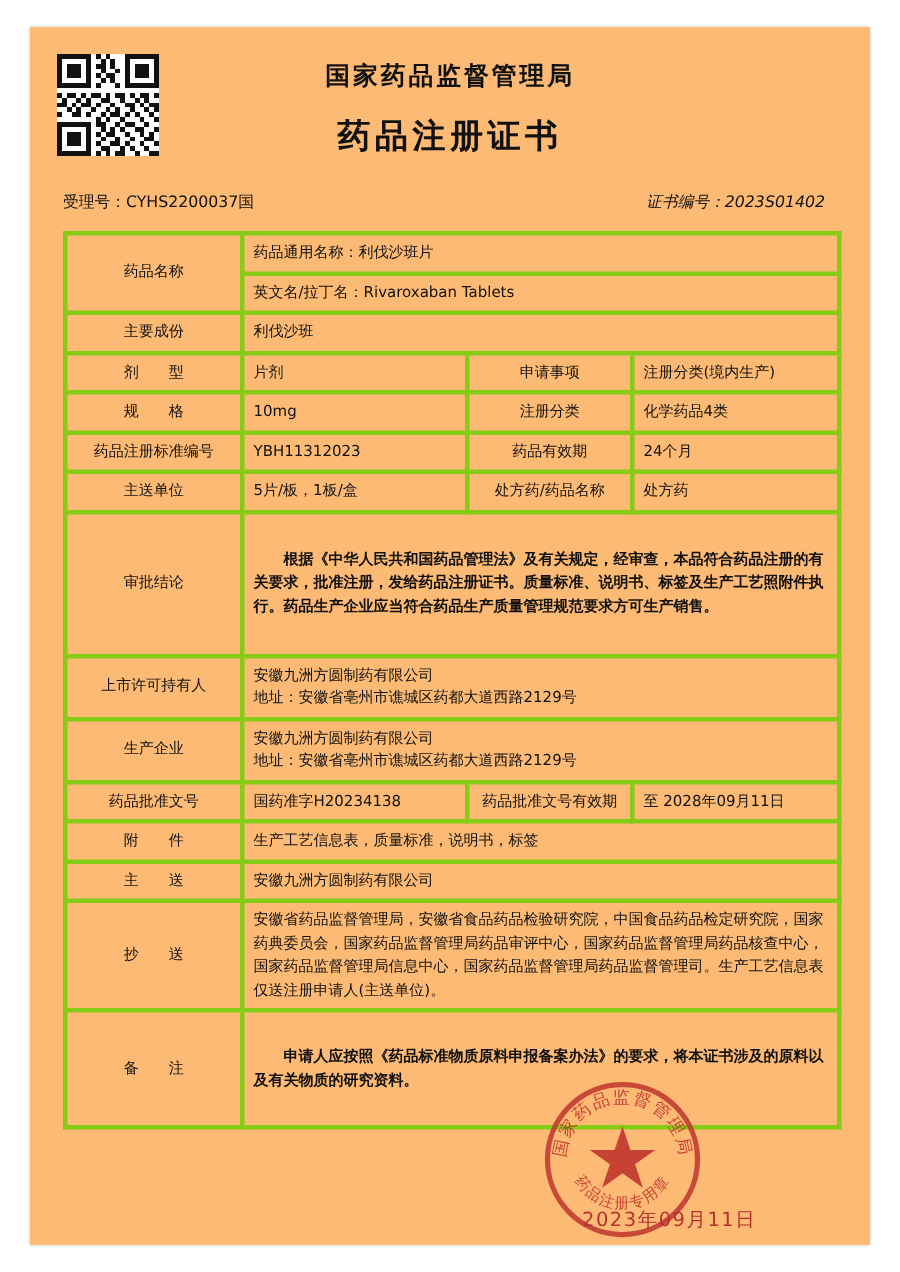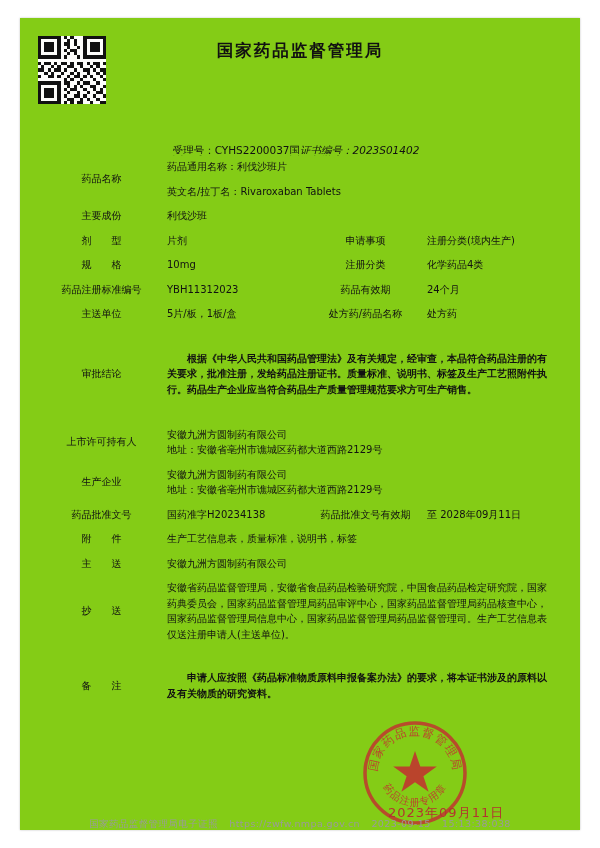--- a/index.html
+++ b/index.html
@@ -19,21 +19,21 @@
     height: 848px;
     background: #ffffff;
     box-sizing: border-box;
   }
   .sheet {
     position: absolute;
     left: 20px;
     top: 18px;
     width: 560px;
     height: 812px;
-    background: #84cc16;
+    background: #fdba74;
     box-shadow: 0 0 2px rgba(0,0,0,0.25);
   }
   
   .qr {
     position: absolute;
     left: 18px;
     top: 18px;
     width: 68px;
     height: 68px;
   }
@@ -59,42 +59,42 @@
     font-size: 22px;
     font-weight: bold;
     letter-spacing: 3px;
     color: #111;
     font-family: "DejaVu Serif", "Liberation Serif", serif;
   }
 
   .meta {
     position: absolute;
     left: 22px;
-    top: 126px;
+    top: 110px;
     width: 516px;
     font-size: 10.5px;
     color: #111;
     display: flex;
-    justify-content: center;
+    justify-content: space-between;
   }
   .meta .right { margin-right: 8px; font-style: italic; }
 
   
   table.doc {
     position: absolute;
     left: 22px;
     top: 136px;
     width: 516px;
     border-collapse: collapse;
     table-layout: fixed;
     font-size: 10px;
     color: #111;
   }
   table.doc td {
-    border: 1px solid #84cc16;
+    border: 3px solid #84cc16;
     padding: 4px 6px;
     vertical-align: middle;
     line-height: 1.55;
   }
   td.lbl {
     text-align: center;
     font-size: 10px;
     white-space: nowrap;
   }
   td.val {
@@ -256,20 +256,21 @@
             <rect x="10" y="20" width="1" height="1"></rect>
           <rect x="12" y="20" width="2" height="1"></rect>
             <rect x="16" y="20" width="1" height="1"></rect>
           <rect x="19" y="20" width="2" height="1"></rect>
         </g>
       </svg>
     </div>
 
     <div class="hdr">
       <div class="org">国家药品监督管理局</div>
+      <div class="title">药品注册证书</div>
     </div>
 
     <div class="meta">
       <div><span>受理号：</span><span>CYHS2200037国</span></div>
       <div class="right"><span>证书编号：</span><span>2023S01402</span></div>
     </div>
 
     <table class="doc">
       <colgroup>
         <col style="width:118px">
@@ -381,19 +382,13 @@
         <text font-size="10" fill="#c0352f" opacity="0.9" letter-spacing="1" font-family="'DejaVu Serif', serif">
           <textPath href="#sealBottom" startOffset="50%" text-anchor="middle">药品注册专用章</textPath>
         </text>
         <polygon points="55,33 60.3,48.6 76.8,48.6 63.4,58.2 68.6,73.8 55,64.2 41.4,73.8 46.6,58.2 33.2,48.6 49.7,48.6" fill="#c0352f" opacity="0.9"></polygon>
       </svg>
     </div>
     <div class="sign-date">2023年09月11日</div>
 
   </div>
 
-  <div class="footer">
-    <span>国家药品监督管理局电子证照</span>
-    <span>https://zwfw.nmpa.gov.cn</span>
-    <span>2023-09-15</span>
-    <span>15:13:38:038</span>
-  </div>
 </div>
 
 </body></html>

